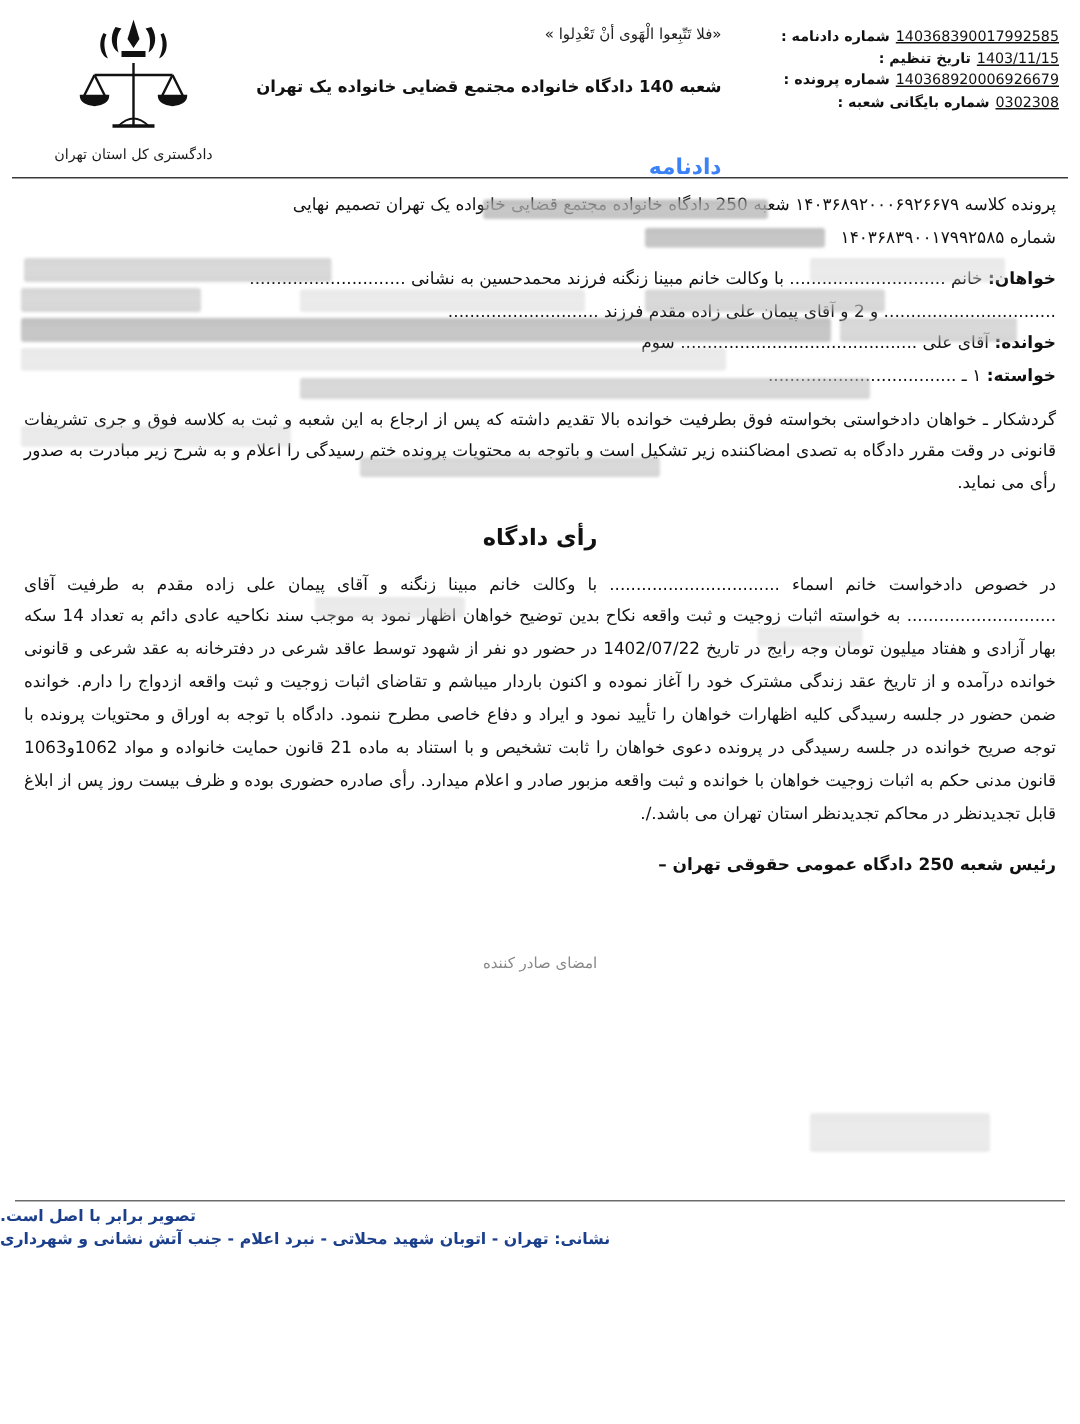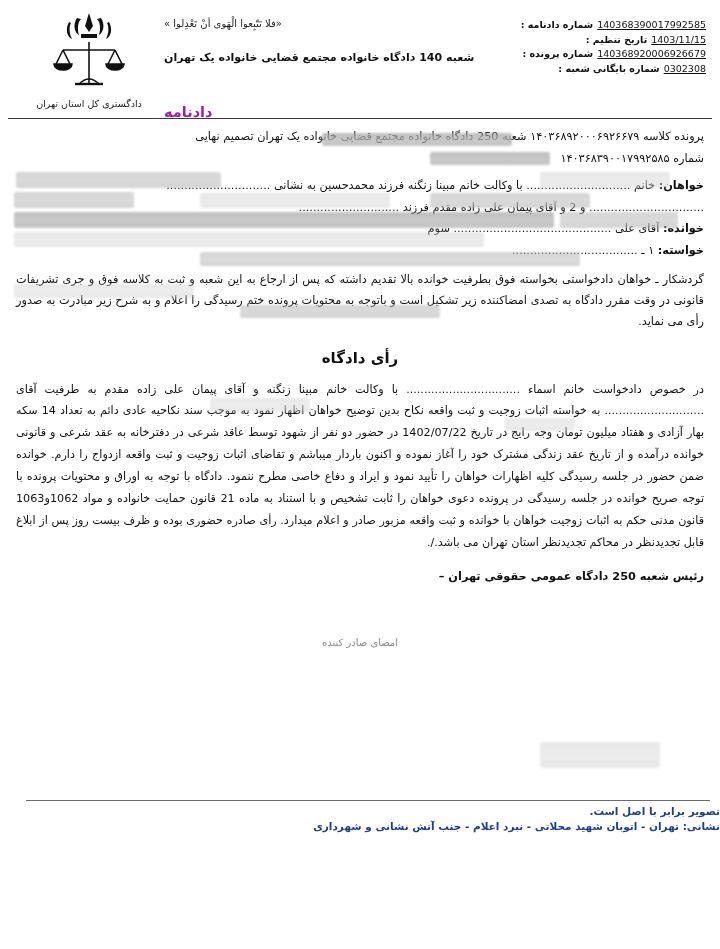--- a/index.html
+++ b/index.html
@@ -52,38 +52,38 @@
     font-size: 9.5px;
     font-weight: normal;
     color: #1a1a1a;
     margin-top: 2px;
     letter-spacing: 0;
   }
 
   
   .center-col {
     flex: 1;
-    text-align: left;
+    text-align: right;
     padding-top: 10px;
   }
   .bismillah {
     font-size: 10px;
     color: #222;
     margin-bottom: 22px;
   }
   .court-line {
     font-size: 11px;
     font-weight: bold;
     color: #111;
     margin-bottom: 6px;
   }
   .doc-title {
     font-size: 14.5px;
     font-weight: bold;
-    color: #a21caf;
+    color: #3b82f6;
     margin-top: 40px;
   }
 
   
   .meta-col {
     width: 225px;
     padding-top: 10px;
     font-size: 9.5px;
     line-height: 1.55;
     color: #111;
@@ -178,22 +178,21 @@
   .redact.dark {
     background: linear-gradient(180deg, rgba(150,150,150,.6), rgba(185,185,185,.8), rgba(150,150,150,.55));
   }
 
   
   .footer {
     position: absolute;
     left: 0;
     right: 0;
     top: 800px;
-    text-align: right;
-    padding-left: 16px;
+    text-align: left;
   }
   .footer-sep {
     border: none;
     border-top: 1px solid #6b6b6b;
     margin: 0 10px 4px 10px;
   }
   .footer-line1 {
     font-size: 10.5px;
     font-weight: bold;
     color: #1b3f8b;

